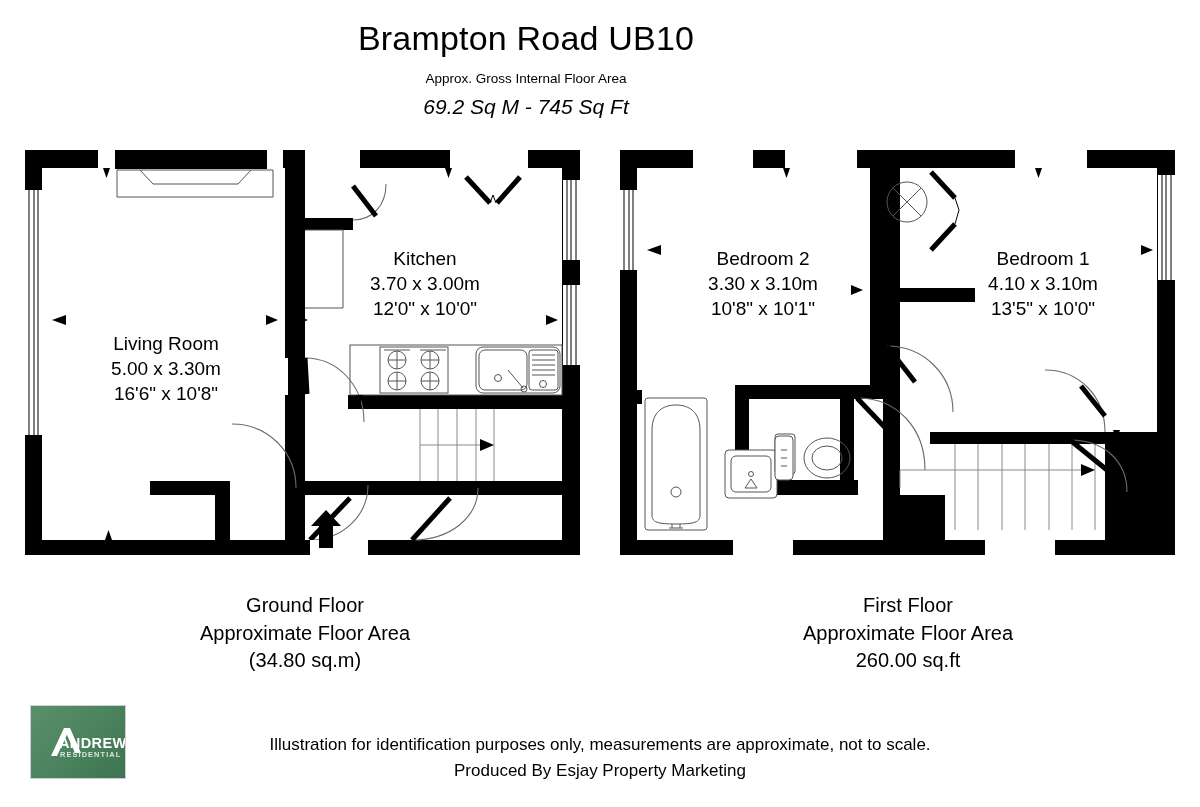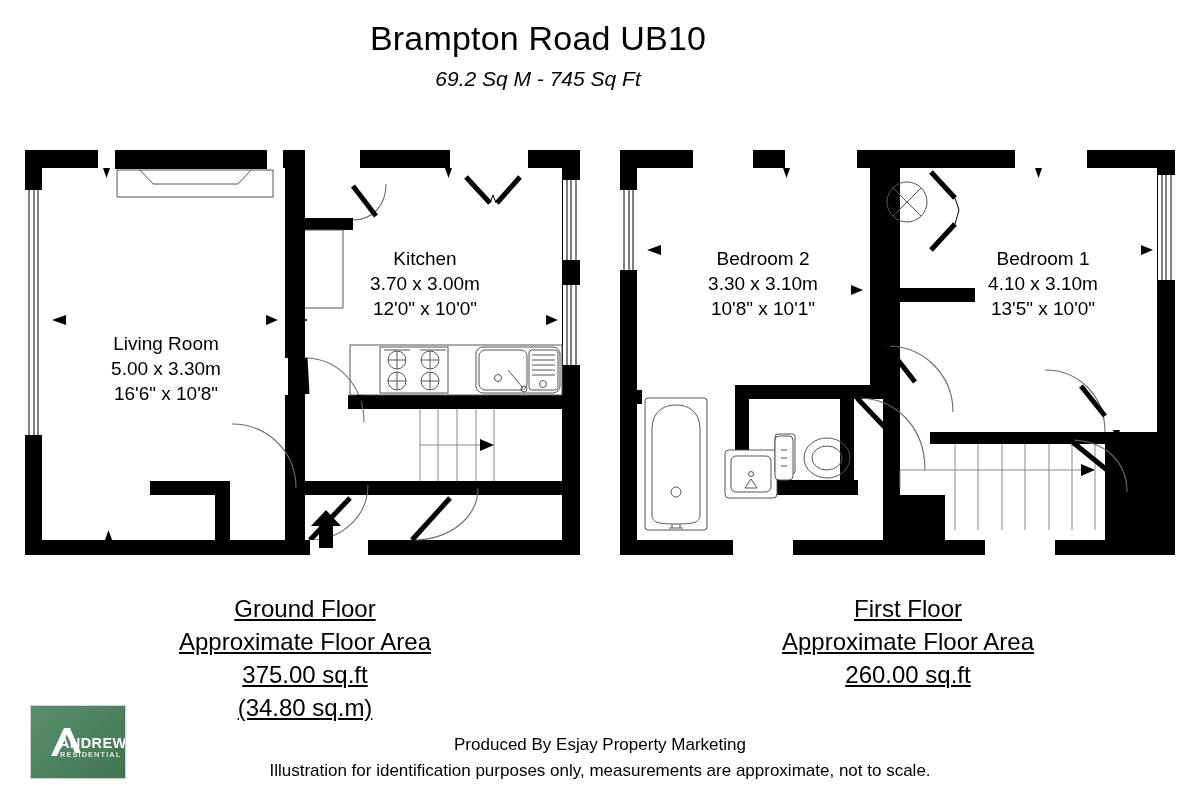--- a/index.html
+++ b/index.html
@@ -13,21 +13,21 @@
     position: relative;
     font-family: "Liberation Sans", sans-serif;
     color: #000000;
     overflow: hidden;
   }
 
   
   #header {
     position: absolute;
     top: 0;
-    left: 12px;
+    left: 0;
     width: 1052px;
     text-align: center;
   }
   #plan-title {
     font-size: 34px;
     font-weight: 400;
     letter-spacing: 0.2px;
     margin-top: 18px;
     line-height: 1.2;
   }
@@ -57,23 +57,22 @@
   }
   #ground-plan-svg { left: 20px; }
   #first-plan-svg  { left: 615px; }
 
   
   .floor-caption {
     position: absolute;
     top: 592px;
     width: 560px;
     text-align: center;
-    font-size: 24px;
+    font-size: 20px;
     line-height: 1.38;
-    text-decoration: underline;
   }
   #ground-caption { left: 25px; }
   #first-caption  { left: 628px; }
   .floor-caption .cap-line { display: block; }
 
   
   #footer-note {
     position: absolute;
     top: 732px;
     left: 0;
@@ -137,20 +136,21 @@
     font-size: 19px;
     fill: #000000;
     text-anchor: middle;
   }
 </style>
 </head>
 <body>
 
 <div id="header">
   <div id="plan-title">Brampton Road UB10</div>
+  <div id="area-caption">Approx. Gross Internal Floor Area</div>
   <div id="area-total">69.2 Sq M - 745 Sq Ft</div>
 </div>
 
 <div id="plans">
 
   <svg id="ground-plan-svg" class="plan-svg" width="560" height="420" viewBox="0 0 560 420">
 
     <path class="wall" d="M5,10 L560,10 L560,415 L5,415 Z"></path>
 
     <path class="floorfill" d="M22,28 L268,28 L268,400 L22,400 Z"></path>
@@ -367,33 +367,32 @@
       <text class="roomlabel" x="428" y="125">Bedroom 1</text>
       <text class="roomlabel" x="428" y="150">4.10 x 3.10m</text>
       <text class="roomlabel" x="428" y="175">13'5" x 10'0"</text>
     </g>
   </svg>
 </div>
 
 <div id="ground-caption" class="floor-caption">
   <span class="cap-line">Ground Floor</span>
   <span class="cap-line">Approximate Floor Area</span>
-  <span class="cap-line">375.00 sq.ft</span>
   <span class="cap-line">(34.80 sq.m)</span>
 </div>
 
 <div id="first-caption" class="floor-caption">
   <span class="cap-line">First Floor</span>
   <span class="cap-line">Approximate Floor Area</span>
   <span class="cap-line">260.00 sq.ft</span>
 </div>
 
 <div id="footer-note">
+  <span class="note-line">Illustration for identification purposes only, measurements are approximate, not to scale.</span>
   <span class="note-line">Produced By Esjay Property Marketing</span>
-  <span class="note-line">Illustration for identification purposes only, measurements are approximate, not to scale.</span>
 </div>
 
 <div id="logo">
   <div id="logo-inner">
     <svg width="96" height="74" viewBox="0 0 96 74">
       <path d="M20,50 L33,22 L39,22 L26,50 Z" fill="#ffffff"></path>
       <path d="M33,22 L39,22 L50,47 L44,47 Z" fill="#ffffff"></path>
       <path d="M31,38 L41,38 L43,43 L29,43 Z" fill="#ffffff" opacity="0"></path>
     </svg>
   </div>

